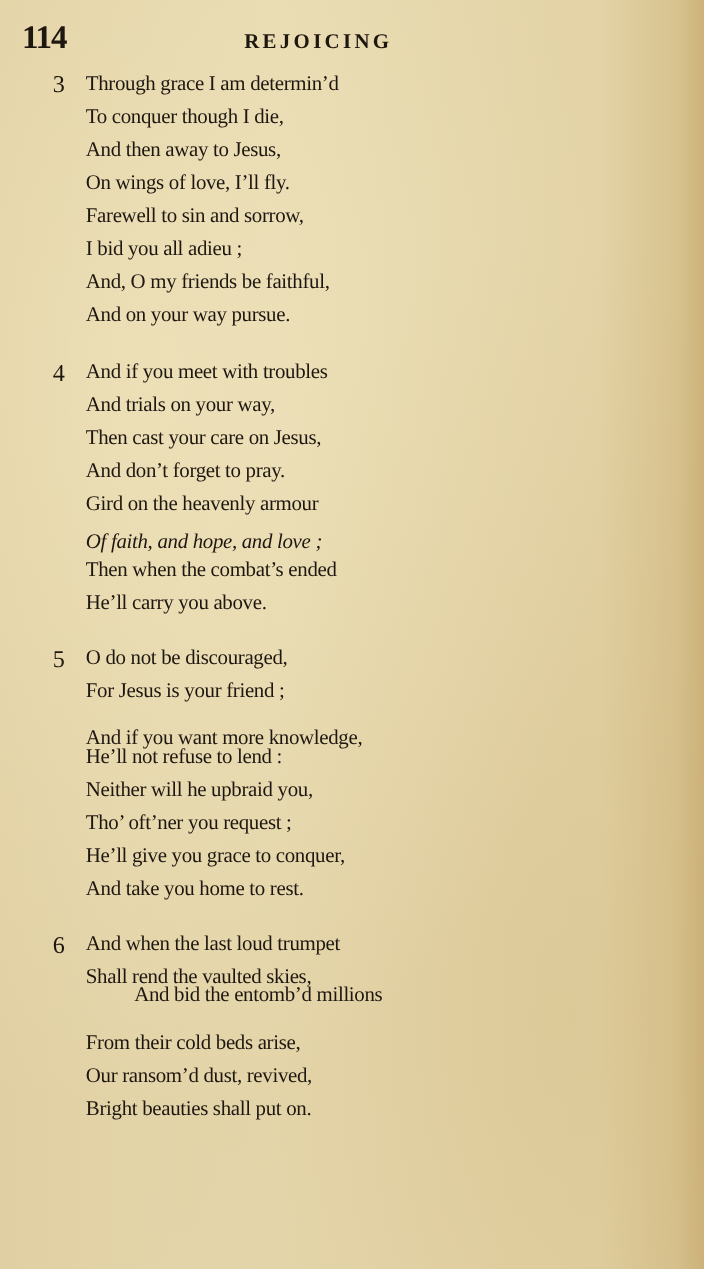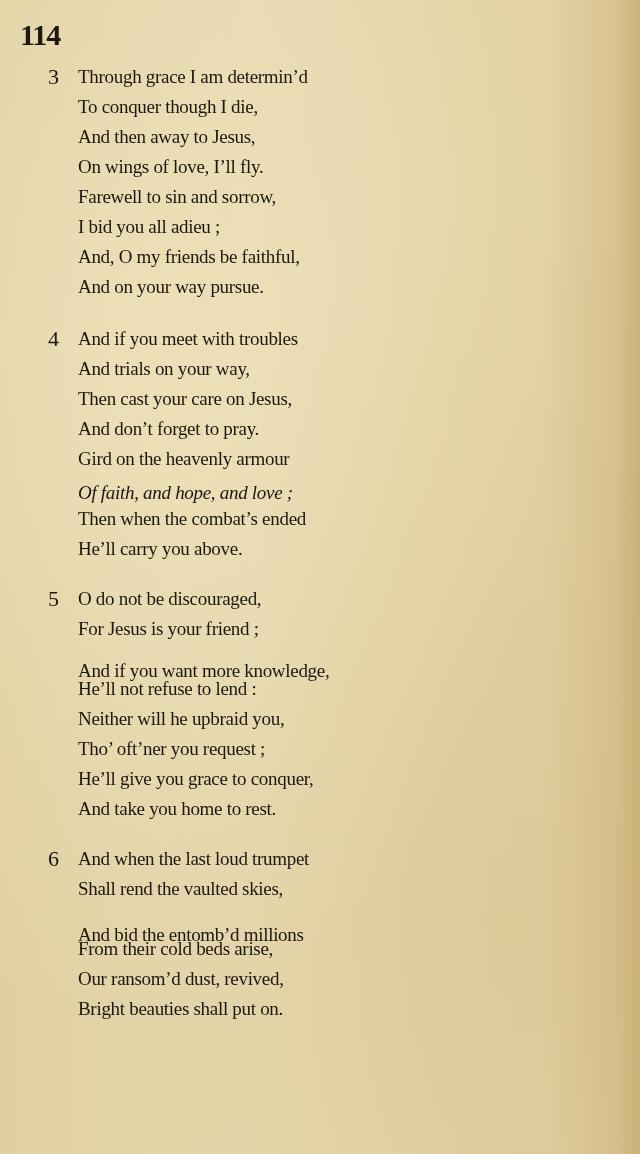--- a/index.html
+++ b/index.html
@@ -40,20 +40,21 @@
       font-size: 19px; line-height: 30px; white-space: nowrap;
       letter-spacing: -0.3px;
     }
   </style>
 </head>
 <body>
 
 <div class="page">
   <div class="header">
     <span class="page-number">114</span>
+    <span class="running-title">REJOICING</span>
   </div>
 
   <div class="verse" style="top:62px;">
     <span class="verse-number">3</span>
     <div class="line" style="top:0px;">Through grace I am determin’d</div>
     <div class="line" style="top:30px;">To conquer though I die,</div>
     <div class="line" style="top:60px;">And then away to Jesus,</div>
     <div class="line" style="top:90px;text-align:center;">On wings of love, I’ll fly.</div>
     <div class="line" style="top:120px;">Farewell to sin and sorrow,</div>
     <div class="line" style="top:150px;">I bid you all adieu ;</div>
@@ -82,18 +83,18 @@
     <div class="line" style="top:120px;">Neither will he upbraid you,</div>
     <div class="line" style="top:150px;">Tho’ oft’ner you request ;</div>
     <div class="line" style="top:180px;">He’ll give you grace to conquer,</div>
     <div class="line" style="top:210px;">And take you home to rest.</div>
   </div>
 
   <div class="verse" style="top:844px;">
     <span class="verse-number">6</span>
     <div class="line" style="top:0px;">And when the last loud trumpet</div>
     <div class="line" style="top:30px;">Shall rend the vaulted skies,</div>
-    <div class="line" style="top:76px;">And bid the entomb’d millions</div>
+    <div class="line" style="top:46px;margin-left:44px;">And bid the entomb’d millions</div>
     <div class="line" style="top:90px;">From their cold beds arise,</div>
     <div class="line" style="top:120px;">Our ransom’d dust, revived,</div>
     <div class="line" style="top:150px;">Bright beauties shall put on.</div>
   </div>
 </div>
 
 </body></html>

